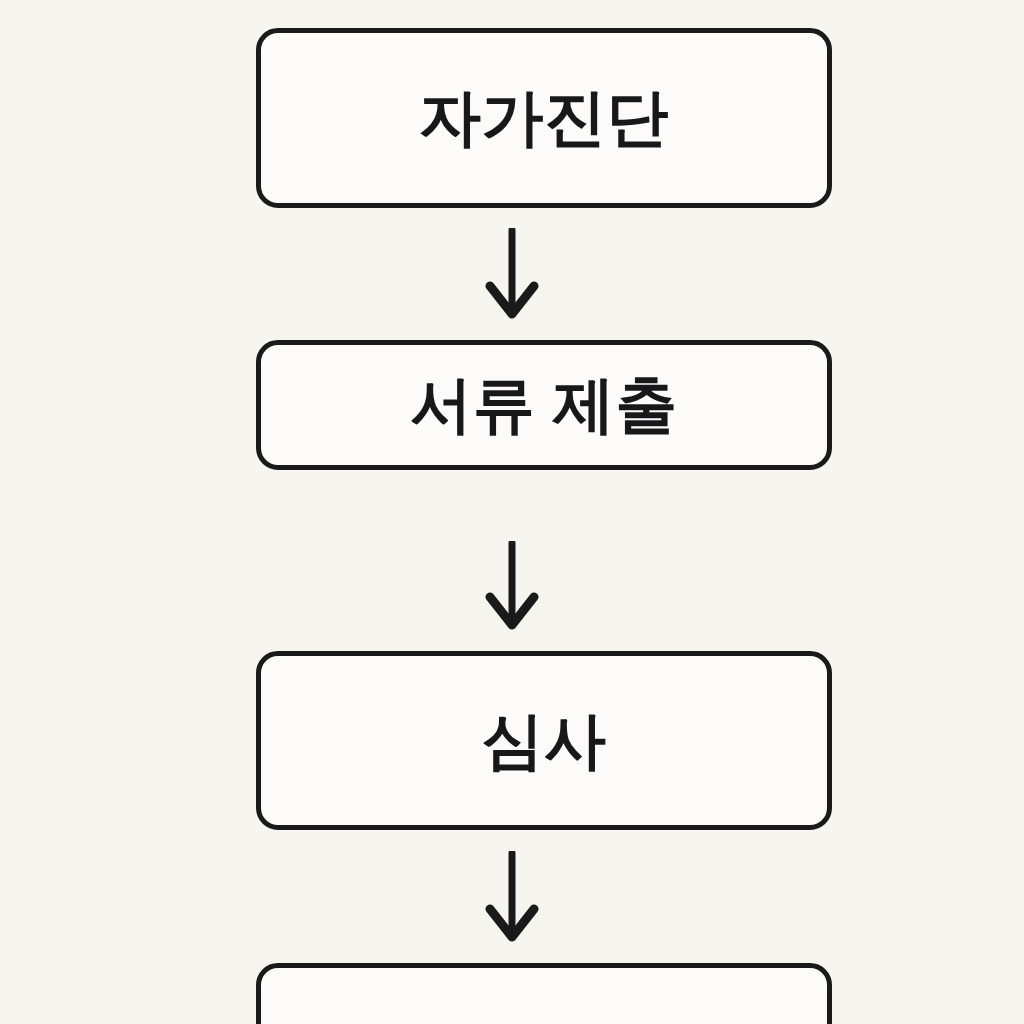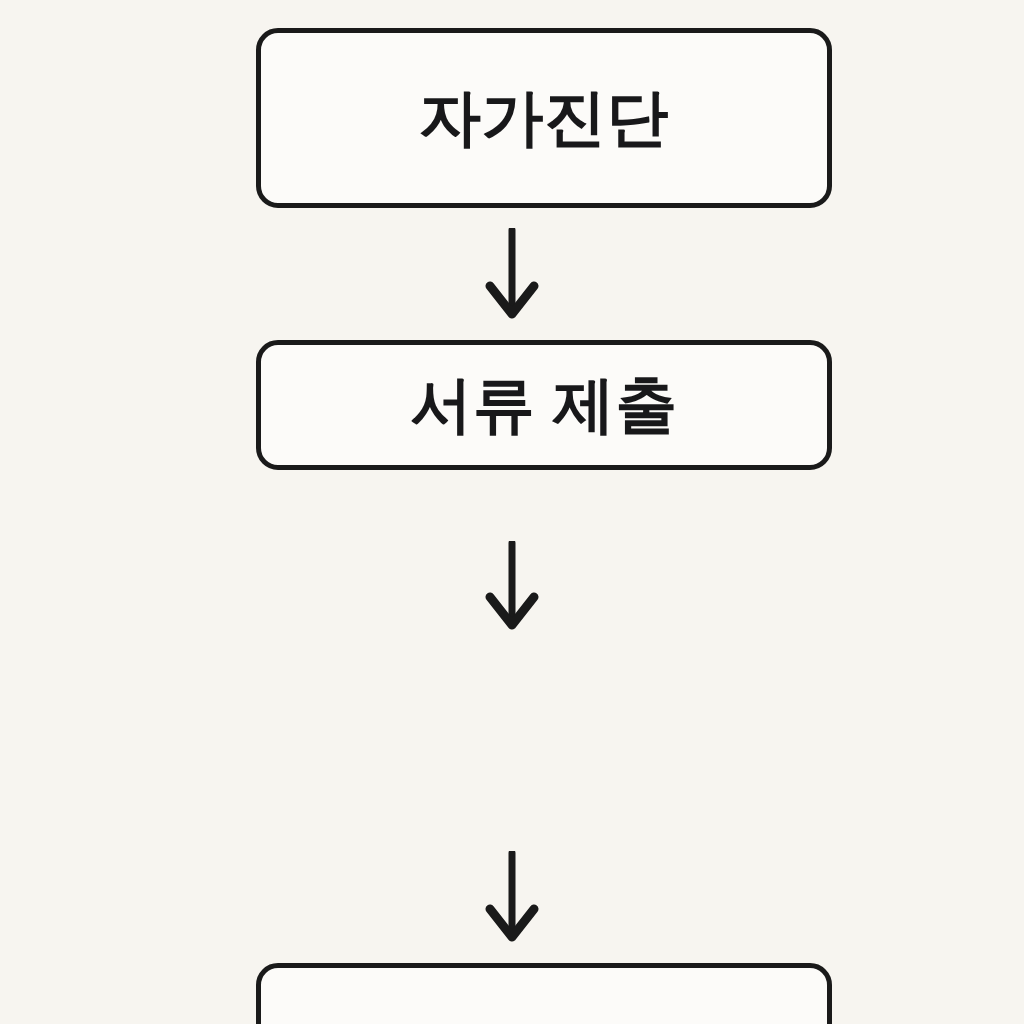--- a/index.html
+++ b/index.html
@@ -90,20 +90,23 @@
     <span class="node-label">서류 제출</span>
   </div>
 
   <div class="arrow arrow-2">
     <svg viewBox="0 0 68 90" xmlns="http://www.w3.org/2000/svg" aria-hidden="true">
       <line x1="34" y1="2" x2="34" y2="78" stroke="#1a1a1a" stroke-width="7" stroke-linecap="round"></line>
       <polyline points="12,56 34,84 56,56" fill="none" stroke="#1a1a1a" stroke-width="9" stroke-linecap="round" stroke-linejoin="round"></polyline>
     </svg>
   </div>
 
+  <div class="node node-3">
+    <span class="node-label">심사</span>
+  </div>
 
   <div class="arrow arrow-3">
     <svg viewBox="0 0 68 92" xmlns="http://www.w3.org/2000/svg" aria-hidden="true">
       <line x1="34" y1="2" x2="34" y2="80" stroke="#1a1a1a" stroke-width="7" stroke-linecap="round"></line>
       <polyline points="12,58 34,86 56,58" fill="none" stroke="#1a1a1a" stroke-width="9" stroke-linecap="round" stroke-linejoin="round"></polyline>
     </svg>
   </div>
 
   <div class="node node-4">
     <span class="node-label">결과</span>

